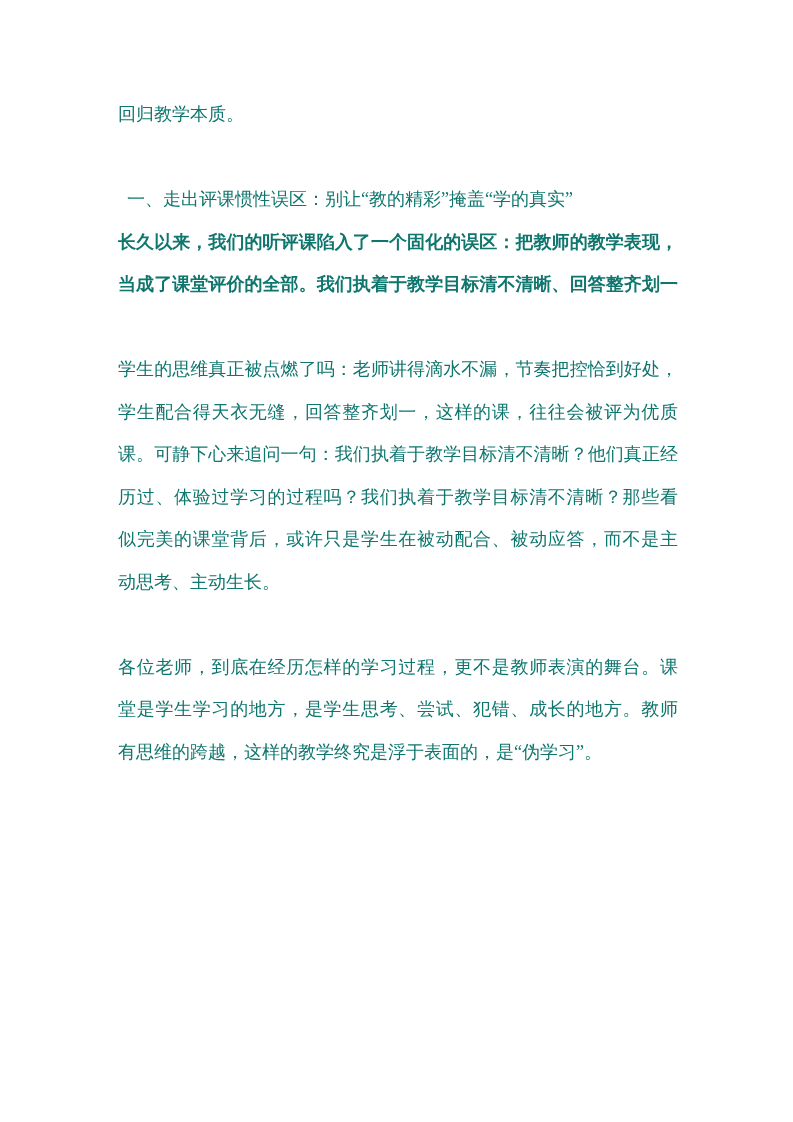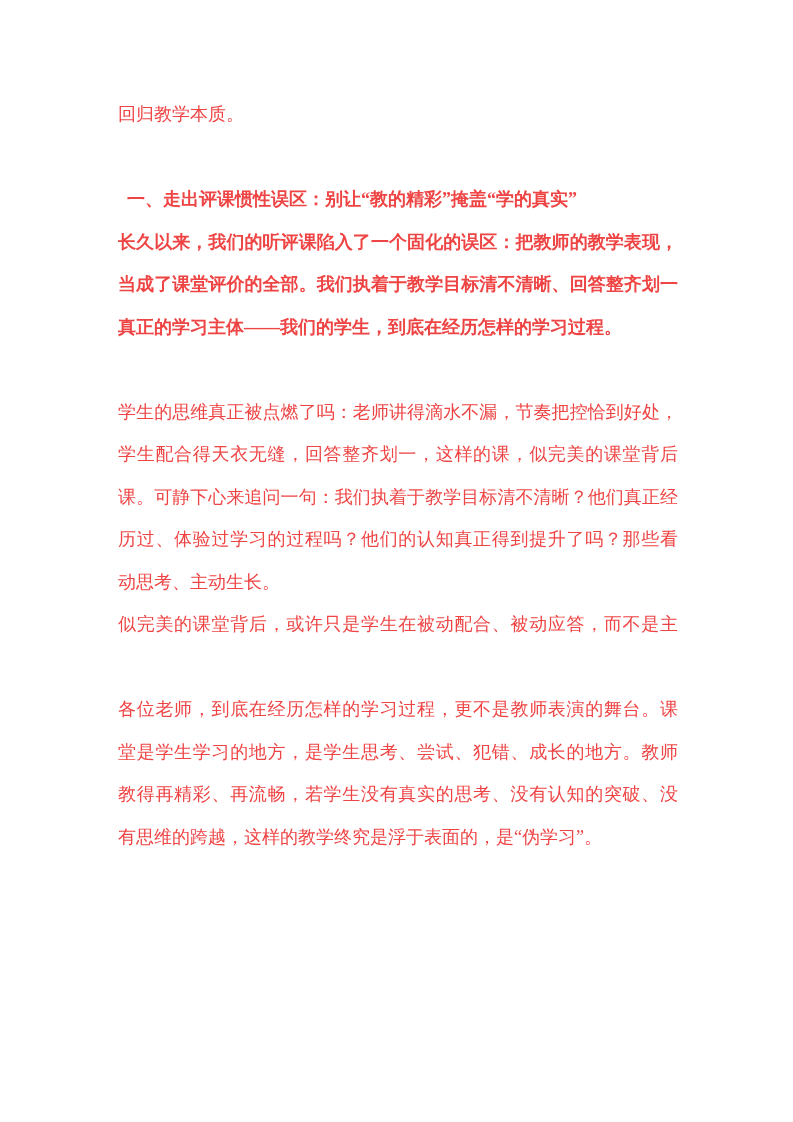--- a/index.html
+++ b/index.html
@@ -11,21 +11,21 @@
     width: 793px;
     height: 1122px;
     font-family: "Liberation Serif", "DejaVu Serif", serif;
   }
   .page {
     box-sizing: border-box;
     width: 793px;
     height: 1122px;
     padding: 93px 115px 0 118px;
     background: #ffffff;
-    color: #ef4444;
+    color: #0f766e;
     overflow: hidden;
   }
   .para {
     margin: 0;
     padding: 0;
   }
   .para + .para {
     margin-top: 42.5px;
   }
   .para.no-gap {
@@ -40,52 +40,49 @@
     text-align-last: justify;
     word-break: normal;
   }
   .line-last {
     text-align: left;
     text-align-last: left;
   }
   .heading-line {
     text-indent: 9px;
     white-space: nowrap;
-    font-weight: bold;
   }
 </style>
 </head>
 <body>
 
 <div class="page">
 
   <p class="para">
     <span class="line line-last">回归教学本质。</span>
   </p>
 
   <p class="para">
     <span class="line line-last heading-line">一、走出评课惯性误区：别让“教的精彩”掩盖“学的真实”</span>
   </p>
 
   <p class="para no-gap">
     <span class="line">长久以来，我们的听评课陷入了一个固化的误区：把教师的教学表现，</span>
     <span class="line">当成了课堂评价的全部。我们执着于教学目标清不清晰、回答整齐划一</span>
-    <span class="line line-last">真正的学习主体——我们的学生，到底在经历怎样的学习过程。</span>
   </p>
 
 
   <p class="para">
     <span class="line">学生的思维真正被点燃了吗：老师讲得滴水不漏，节奏把控恰到好处，</span>
-    <span class="line">学生配合得天衣无缝，回答整齐划一，这样的课，似完美的课堂背后</span>
+    <span class="line">学生配合得天衣无缝，回答整齐划一，这样的课，往往会被评为优质</span>
     <span class="line">课。可静下心来追问一句：我们执着于教学目标清不清晰？他们真正经</span>
-    <span class="line">历过、体验过学习的过程吗？他们的认知真正得到提升了吗？那些看</span>
+    <span class="line">历过、体验过学习的过程吗？我们执着于教学目标清不清晰？那些看</span>
+    <span class="line">似完美的课堂背后，或许只是学生在被动配合、被动应答，而不是主</span>
     <span class="line line-last">动思考、主动生长。</span>
-    <span class="line">似完美的课堂背后，或许只是学生在被动配合、被动应答，而不是主</span>
   </p>
 
   <p class="para">
     <span class="line">各位老师，到底在经历怎样的学习过程，更不是教师表演的舞台。课</span>
     <span class="line">堂是学生学习的地方，是学生思考、尝试、犯错、成长的地方。教师</span>
-    <span class="line">教得再精彩、再流畅，若学生没有真实的思考、没有认知的突破、没</span>
     <span class="line line-last">有思维的跨越，这样的教学终究是浮于表面的，是“伪学习”。</span>
   </p>
 
 </div>
 
 </body></html>

